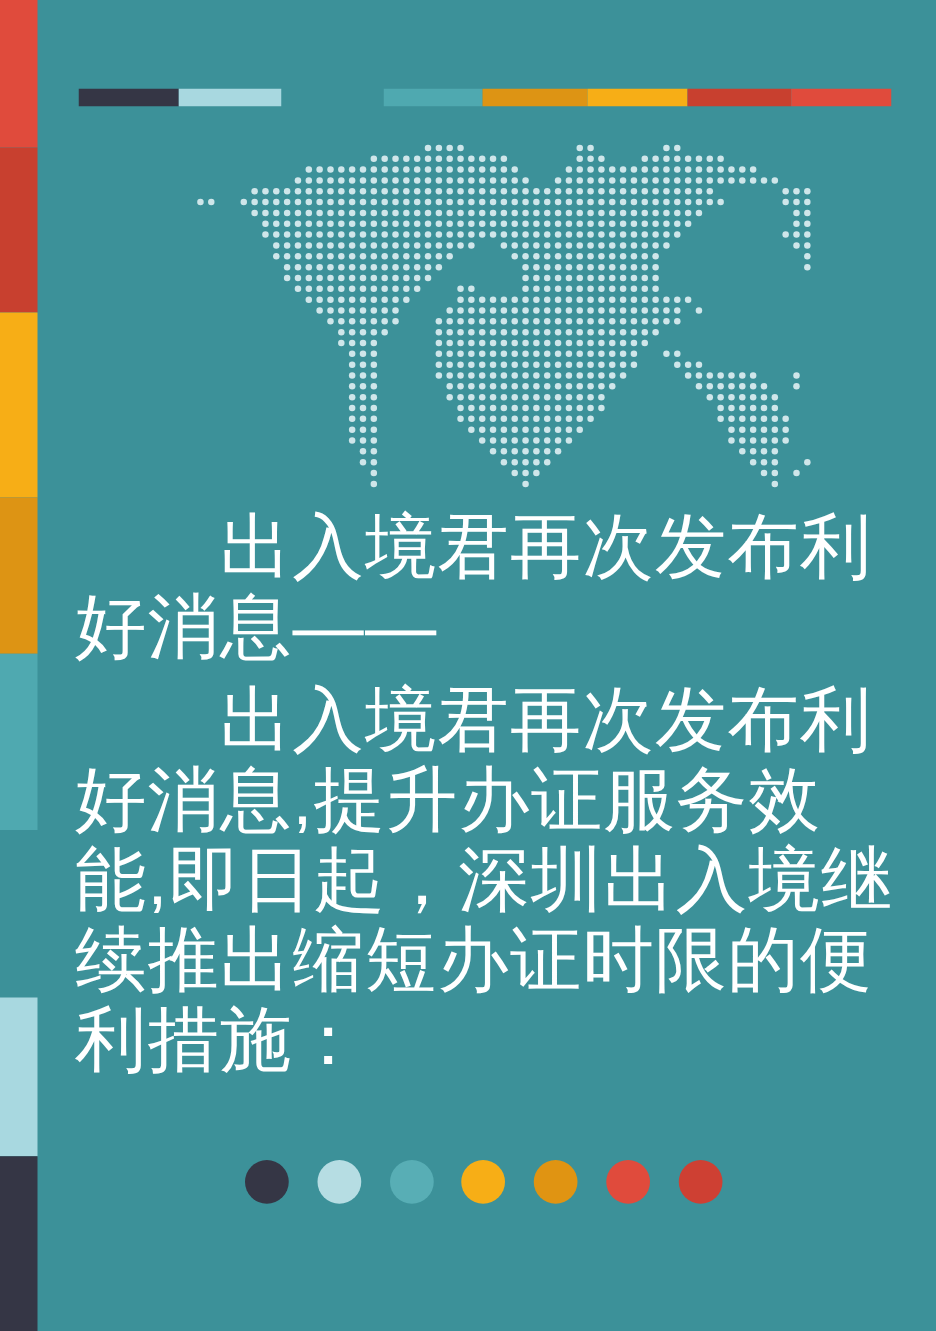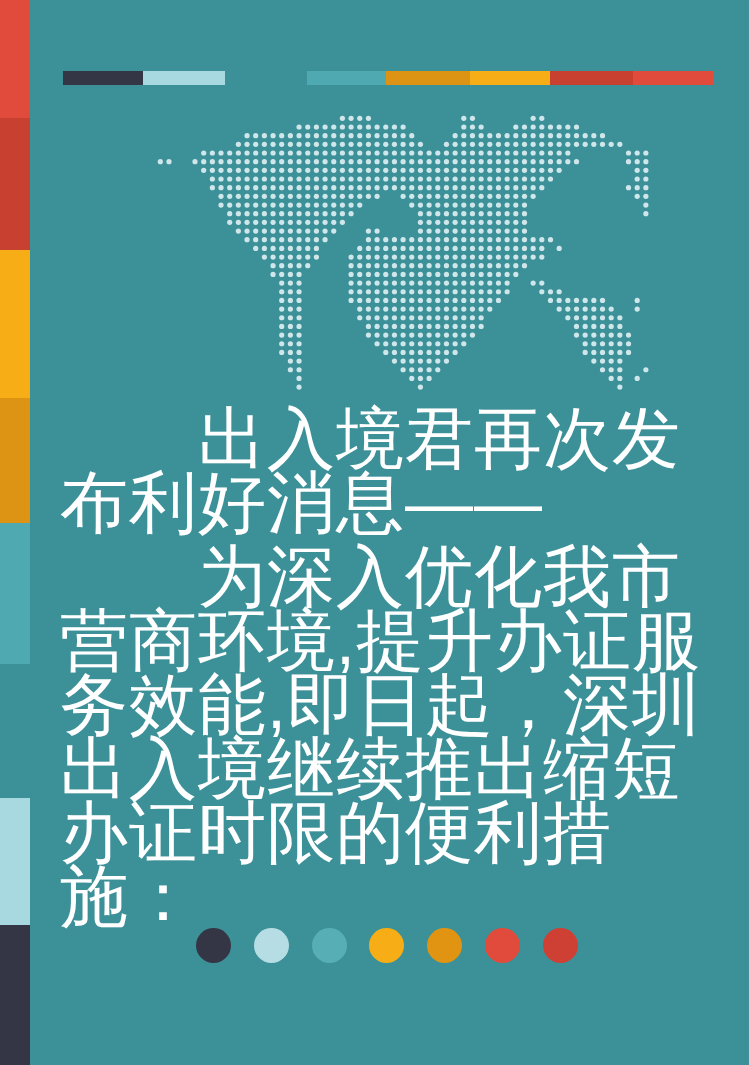--- a/index.html
+++ b/index.html
@@ -42,21 +42,21 @@
 
   
   .textblock {
     position: absolute;
     left: 60px;
     top: 406px;
     width: 660px;
   }
   .para {
     color: #ffffff;
-    font-size: 68px;
+    font-size: 57px;
     line-height: 64px;
     letter-spacing: 1px;
     font-weight: 500;
     margin: 0;
     white-space: pre-wrap;
     word-break: break-all;
   }
   .para.p1 { margin-bottom: 10px; }
 
   
@@ -983,21 +983,21 @@
           <circle cx="507.19" cy="266.44" r="2.6"></circle>
           <circle cx="169.06" cy="275.10" r="2.6"></circle>
           <circle cx="290.44" cy="275.10" r="2.6"></circle>
           <circle cx="489.85" cy="275.10" r="2.6"></circle>
         </g>
     </svg>
   </div>
 
   <div class="textblock">
     <p class="para p1">　　出入境君再次发布利好消息——</p>
-    <p class="para p2">　　为深入优化我市营商环境,提升办证服务效能,即日起，深圳出入境继续推出缩短办证时限的便利措施：</p>
+    <p class="para p2">　　出入境君再次发布利好消息,提升办证服务效能,即日起，深圳出入境继续推出缩短办证时限的便利措施：</p>
   </div>
 
   <div class="dotrow">
       <div class="dot" style="left: 0px; background: rgb(53, 54, 69);"></div>
       <div class="dot" style="left: 58px; background: rgb(182, 221, 227);"></div>
       <div class="dot" style="left: 116px; background: rgb(88, 174, 181);"></div>
       <div class="dot" style="left: 173px; background: rgb(247, 174, 22);"></div>
       <div class="dot" style="left: 231px; background: rgb(224, 148, 18);"></div>
       <div class="dot" style="left: 289px; background: rgb(224, 75, 60);"></div>
       <div class="dot" style="left: 347px; background: rgb(206, 64, 51);"></div>

